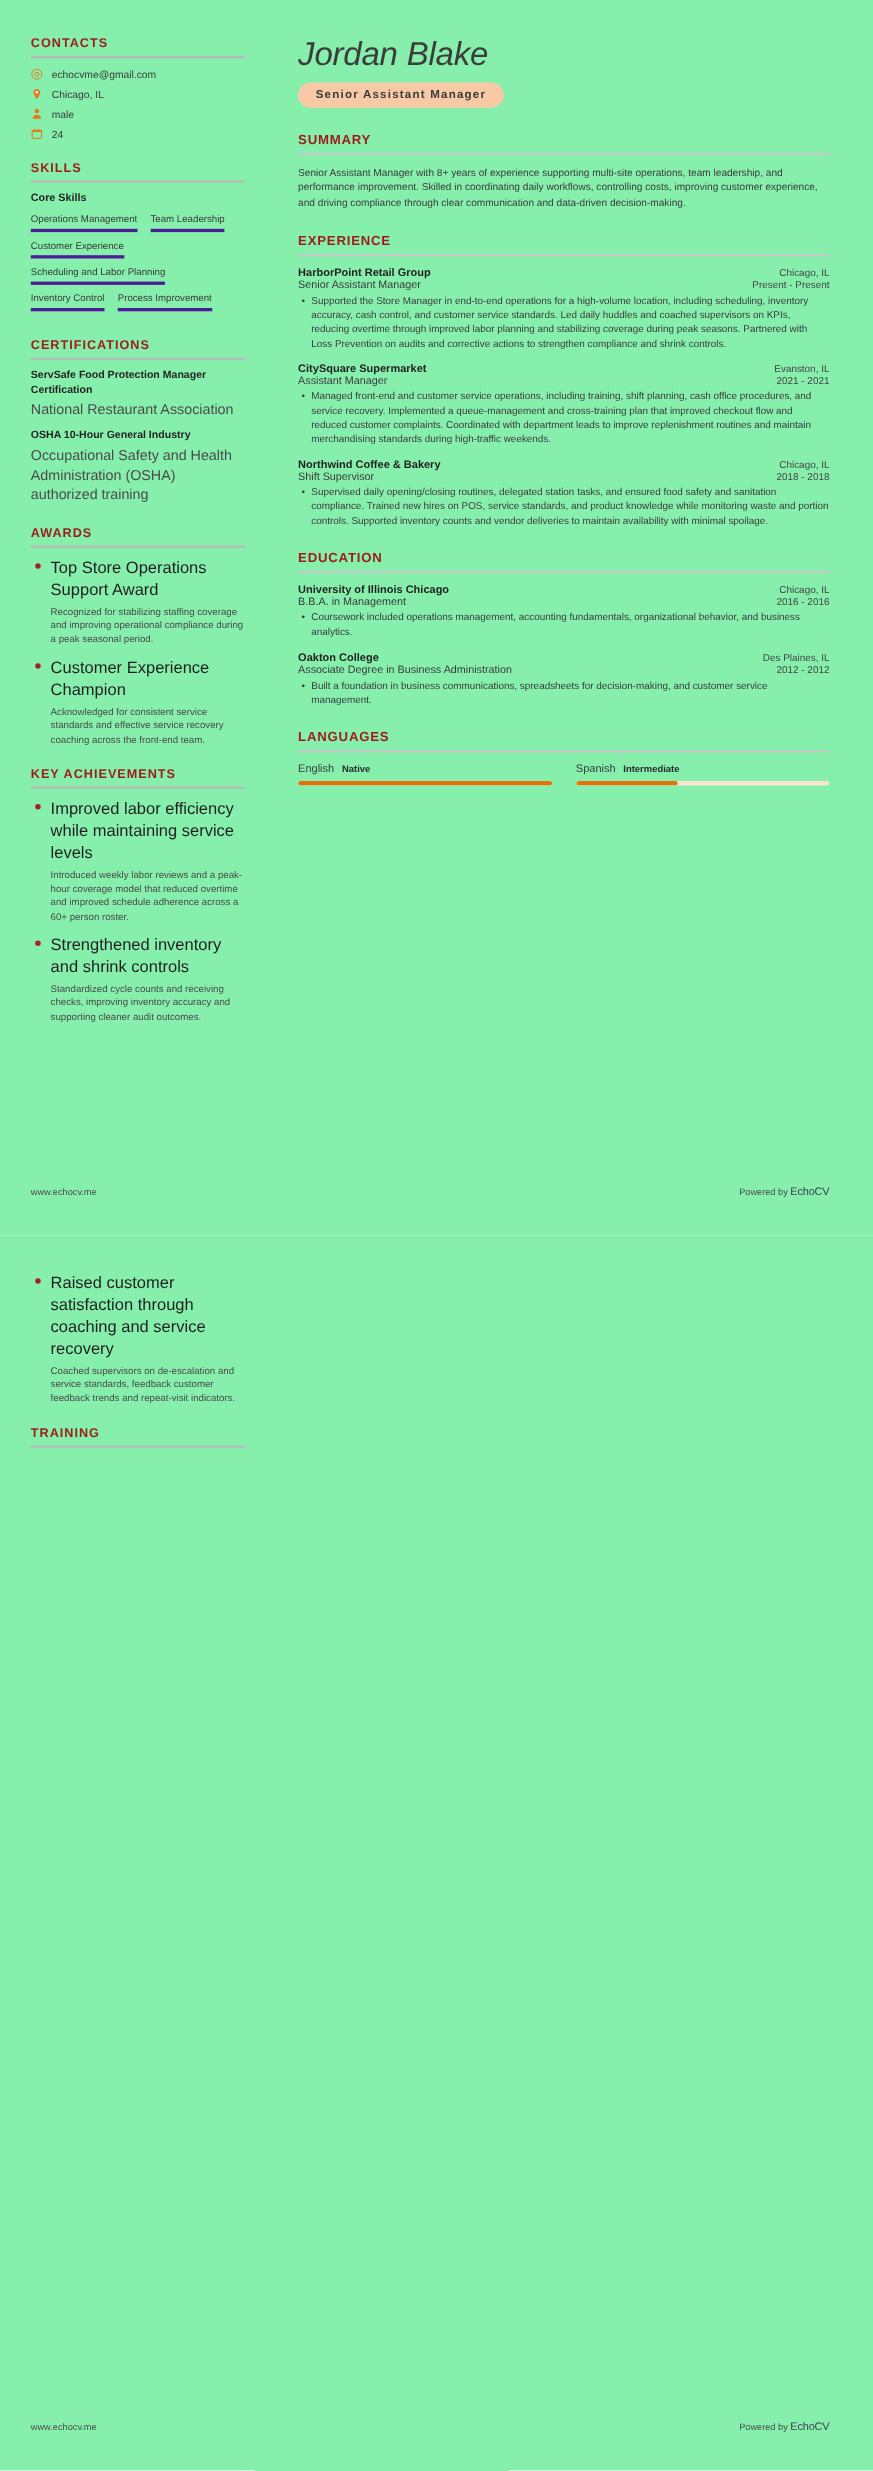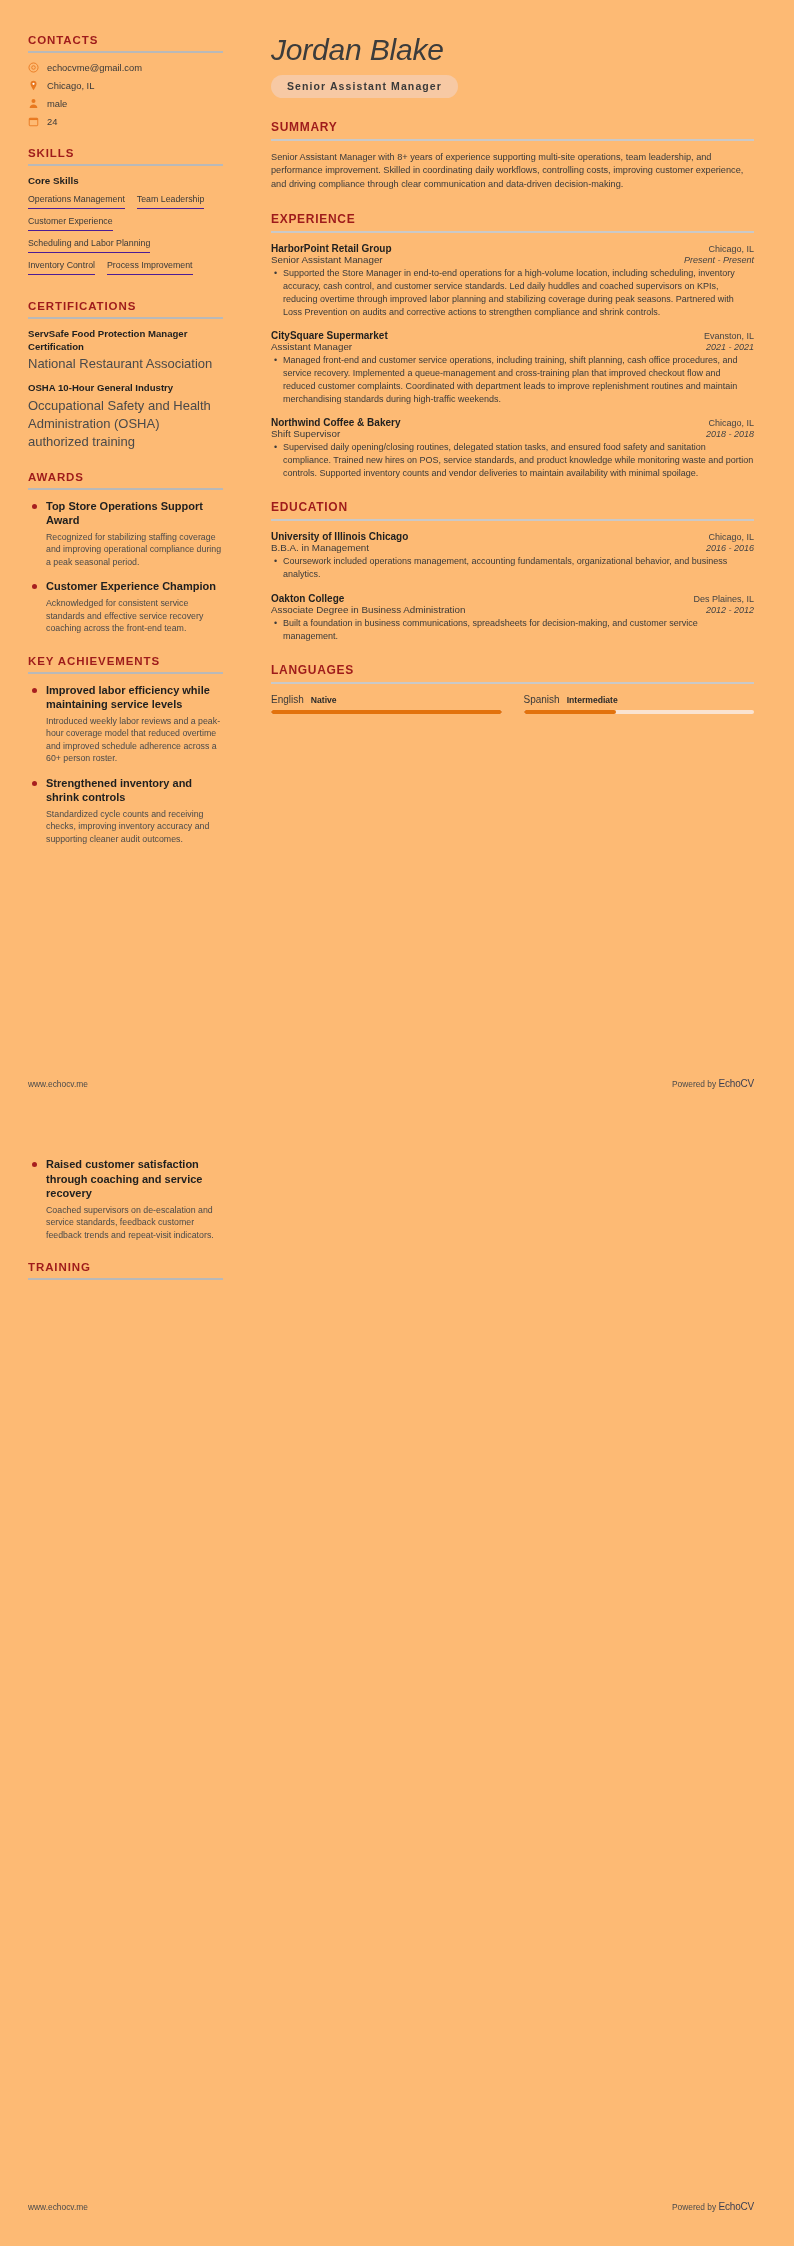--- a/index.html
+++ b/index.html
@@ -6,21 +6,21 @@
   html, body {
     width: 794px;
     background: #ffffff;
     font-family: "Liberation Sans", "DejaVu Sans", sans-serif;
     color: #2b2b2b;
   }
   .page {
     position: relative;
     width: 794px;
     min-height: 1123px;
-    background: #fdba74;
+    background: #86efac;
     padding: 34px 40px 0 28px;
   }
   .page-2 { min-height: 1123px; }
 
   .cols { display: flex; align-items: flex-start; }
   .left  { width: 205px; flex: 0 0 205px; padding-right: 10px; }
   .right { flex: 1; padding-left: 38px; }
 
   
   .sec-title {
@@ -58,21 +58,21 @@
     font-weight: bold;
     color: #1f1f1f;
     margin-bottom: 6px;
   }
   .chips { display: flex; flex-wrap: wrap; }
   .chip {
     font-size: 8.8px;
     color: #3a3a3a;
     padding: 2px 0 4px 0;
     margin: 0 12px 5px 0;
-    border-bottom: 1px solid #4c1d95;
+    border-bottom: 3px solid #4c1d95;
     white-space: nowrap;
   }
 
   
   .item { margin-bottom: 9px; }
   .item-title {
     font-size: 9.6px;
     font-weight: bold;
     color: #1f1f1f;
     line-height: 1.32;
@@ -87,22 +87,22 @@
   
   .bitem { display: flex; margin-bottom: 11px; }
   .bdot {
     width: 5px; height: 5px; border-radius: 50%;
     background: #a71f1f;
     flex: 0 0 5px;
     margin: 5px 9px 0 4px;
   }
   .bbody { flex: 1; }
   .bhead {
-    font-size: 11px;
-    font-weight: bold;
+    font-size: 15px;
+    font-weight: normal;
     color: #1f1f1f;
     line-height: 1.33;
   }
   .btext {
     font-size: 8.8px;
     color: #4a4a4a;
     line-height: 1.42;
     margin-top: 3px;
   }
 
@@ -135,21 +135,21 @@
   
   .entry { margin-bottom: 11px; }
   .erow { display: flex; justify-content: space-between; align-items: baseline; }
   .eorg {
     font-size: 10px;
     font-weight: bold;
     color: #1f1f1f;
   }
   .eloc { font-size: 9px; color: #444; white-space: nowrap; padding-left: 10px; }
   .erole { font-size: 9.8px; color: #3a3a3a; }
-  .edate { font-size: 9px; color: #444; white-space: nowrap; padding-left: 10px; font-style: italic; }
+  .edate { font-size: 9px; color: #444; white-space: nowrap; padding-left: 10px; }
   .ebullets { margin-top: 2px; }
   .ebullet {
     display: flex;
     font-size: 9px;
     line-height: 1.45;
     color: #3a3a3a;
     margin-top: 2px;
   }
   .ebullet .dash {
     flex: 0 0 9px;

